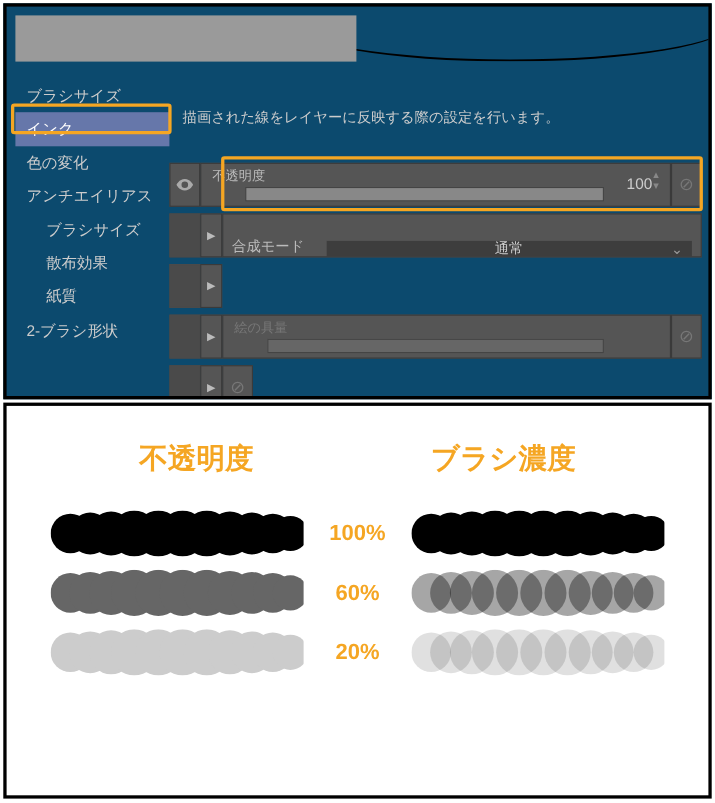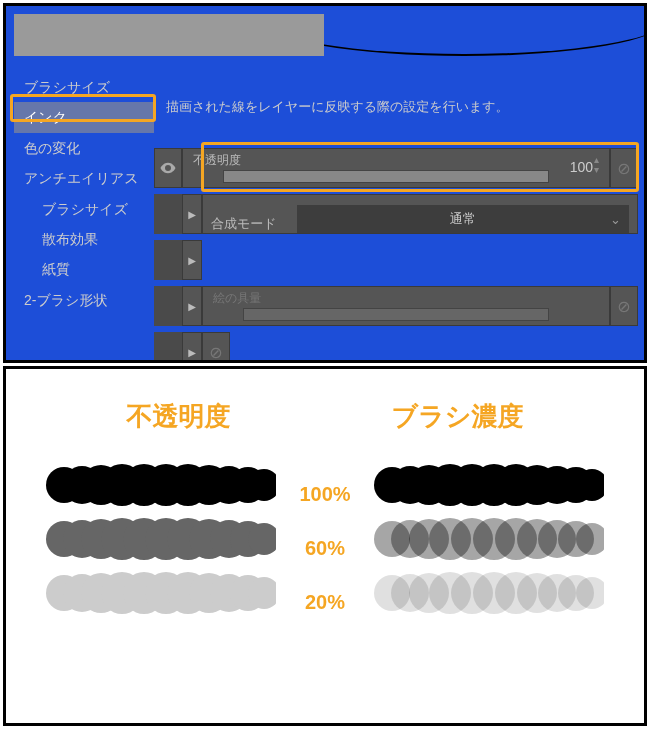--- a/index.html
+++ b/index.html
@@ -1,17 +1,17 @@
 <!DOCTYPE html>
 <html><head>
 <meta charset="utf-8">
 <style>
   *{box-sizing:border-box;margin:0;padding:0;font-family:"Hiragino Sans","Meiryo",sans-serif}
   body{background:#fff;width:650px}
-  .panel1{background:#1d4ed8;border:3px solid #000;width:644px;height:360px;margin:3px;position:relative;overflow:hidden}
+  .panel1{background:#0c4a6e;border:3px solid #000;width:644px;height:360px;margin:3px;position:relative;overflow:hidden}
   .curve{position:absolute;top:-20px;right:-20px;width:400px;height:70px;border:2px solid #000;border-radius:50%;border-top:none;border-left:none;border-right:none}
   .topblock{position:absolute;top:8px;left:8px;width:310px;height:42px;background:#9a9a9a}
   .sidebar{position:absolute;top:66px;left:8px;width:140px}
   .side-item{color:#ccc;font-size:14px;padding:4px 10px;line-height:1.6}
   .side-item.indent{padding-left:28px}
   .side-item.sel{background:#6677aa;color:#fff}
   .hl-box{position:absolute;border:3px solid #f5a623;border-radius:3px}
   .hl1{top:88px;left:4px;width:146px;height:28px}
   .hl2{top:136px;left:195px;width:438px;height:50px}
   .desc{position:absolute;top:92px;left:160px;color:#ccc;font-size:13px}
@@ -23,32 +23,32 @@
   .play{width:20px;height:40px;font-size:10px}
   .main{flex:1;height:40px;background:#555;border:1px solid #3a3a3a;position:relative;padding:2px 8px}
   .main .lbl{color:#bbb;font-size:12px;position:absolute;top:3px;left:10px}
   .main .bar{position:absolute;bottom:4px;left:40px;right:60px;height:13px;background:#666;border:1px solid #444}
   .main .barfill{height:100%;background:#888}
   .main .val{position:absolute;right:16px;top:10px;color:#ccc;font-size:14px}
   .main .spin{position:absolute;right:10px;top:6px;color:#888;font-size:10px;line-height:1}
   .end{width:28px;height:40px;background:#555;border:1px solid #3a3a3a;color:#777;display:flex;align-items:center;justify-content:center;font-size:16px}
   .blend-row .main{display:flex;align-items:flex-end;padding:0 8px}
   .blend-lbl{color:#bbb;font-size:13px;margin-right:20px}
-  .blend-sel{flex:1;background:#3d3d3d;height:28px;display:flex;align-items:center;justify-content:center;color:#ccc;font-size:13px;position:relative}
+  .blend-sel{flex:1;background:#3d3d3d;height:14px;display:flex;align-items:center;justify-content:center;color:#ccc;font-size:13px;position:relative}
   .blend-sel::after{content:"⌄";position:absolute;right:8px;color:#999}
   .chk{width:14px;height:14px;border:1px solid #777;margin-right:8px;display:inline-block;vertical-align:middle}
   .thumbs{display:flex;gap:2px;margin-left:auto;margin-right:6px}
   .thumb{width:22px;height:22px;background:#3d3d3d}
   .dim .lbl,.dim .main{color:#777}
   .row.dim .main .lbl{color:#777}
 
   .panel2{background:#fff;border:3px solid #000;width:644px;height:360px;margin:3px;padding:30px 40px;position:relative}
   .hdr-row{display:flex;justify-content:space-around;margin-bottom:30px}
   .hdr{color:#f5a623;font-size:26px;font-weight:bold}
-  .stroke-row{display:flex;align-items:flex-end;justify-content:space-between;margin:12px 0}
+  .stroke-row{display:flex;align-items:center;justify-content:space-between;margin:12px 0}
   .strk{width:230px;height:42px;position:relative}
   .strk svg{width:100%;height:100%}
   .pct{color:#f5a623;font-size:20px;font-weight:bold;width:80px;text-align:center}
 </style>
 </head>
 <body>
 
 <div class="panel1">
   <div class="curve"></div>
   <div class="topblock"></div>

